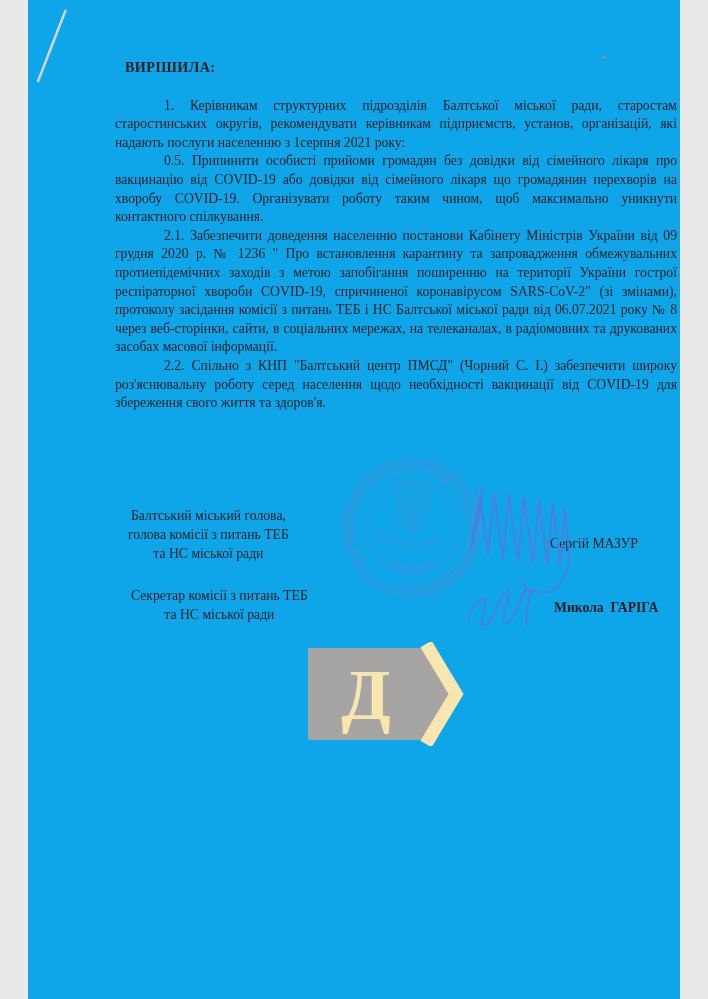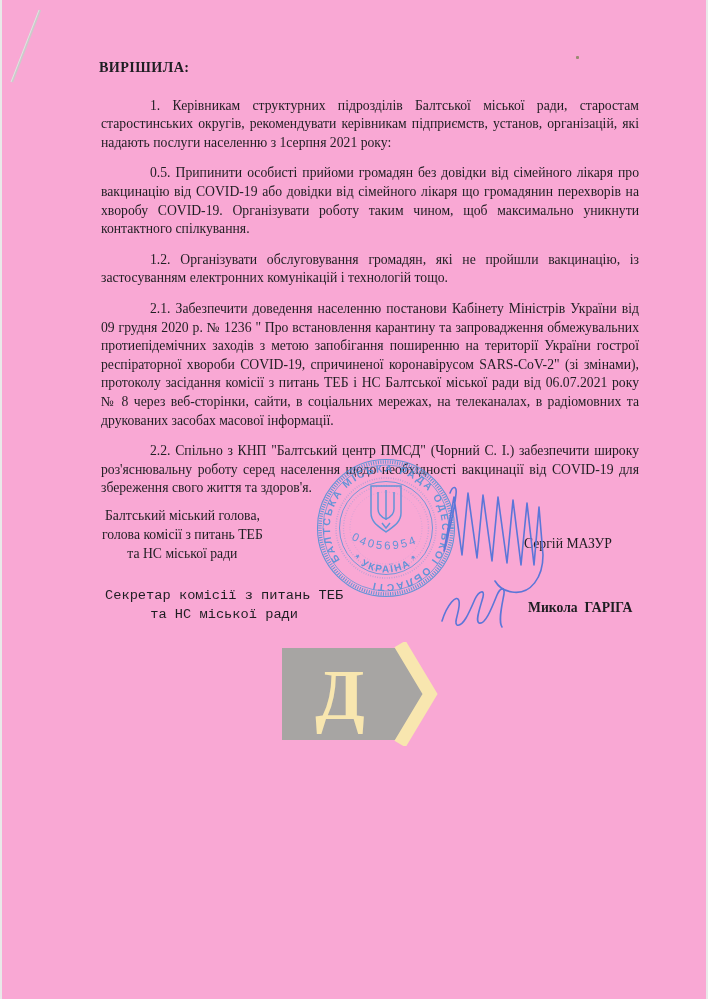--- a/index.html
+++ b/index.html
@@ -1,71 +1,70 @@
 <!DOCTYPE html>
 <html><head>
 <meta charset="utf-8">
 <style>
   html,body{margin:0;padding:0;background:#e9e9e9;}
   .page{
     position:relative;
-    width:704px;height:999px;
+    width:652px;height:999px;
     margin:0 auto;
-    background:#f9a8d4;
+    background:#0ea5e9;
     overflow:hidden;
     font-family:"Liberation Serif", serif;
     color:#1e1e22;
   }
   
   .fold-svg{position:absolute;left:0;top:0;}
   .speck{position:absolute;left:574px;top:56px;width:3px;height:3px;background:#9a8a72;border-radius:1px;}
   
   .body-text{
     position:absolute;left:87px;top:58px;width:562px;
     font-size:13.7px;line-height:18.6px;
     text-align:justify;
   }
   .heading{
     font-size:14.2px;font-weight:bold;letter-spacing:.4px;
     margin:0 0 20px 10px;text-align:left;
   }
-  .para{margin:12px;text-indent:49px;}
+  .para{margin:0;text-indent:49px;}
   .para.gap-before{margin-top:18px;}
   
   .sig-title{
     position:absolute;font-size:13.7px;line-height:19px;
     white-space:pre-line;text-align:center;
   }
   .sig-name{
     position:absolute;font-size:13.7px;white-space:pre;text-align:left;
   }
   .t1{left:100px;top:506px;}
   .n1{left:522px;top:536px;}
-  .t2{left:103px;top:586px;font-family:Liberation Mono, monospace;}
+  .t2{left:103px;top:586px;}
   .n2{left:526px;top:600px;font-weight:bold;}
   .stamp-svg{position:absolute;left:314px;top:458px;opacity:.85;}
   .sign-svg{position:absolute;left:415px;top:455px;}
   .wm-svg{position:absolute;left:278px;top:642px;}
 </style>
 </head>
 <body>
 
 <div class="page">
 
   <svg class="fold-svg" width="60" height="100">
     <line x1="38" y1="10" x2="10" y2="82" stroke="#cbcbca" stroke-width="2.2"></line>
     <line x1="37" y1="10" x2="9" y2="82" stroke="#e3e3e2" stroke-width="1"></line>
   </svg>
   <div class="speck"></div>
 
   <div class="body-text">
     <h1 class="heading"><span>ВИРІШИЛА:</span></h1>
     <p class="para">1. Керівникам структурних підрозділів  Балтської міської ради, старостам старостинських округів, рекомендувати керівникам підприємств, установ, організацій, які надають послуги населенню з 1серпня 2021 року:</p>
     <p class="para">0.5. Припинити особисті прийоми громадян без довідки від сімейного лікаря про вакцинацію від COVID-19 або довідки від сімейного лікаря що громадянин перехворів на хворобу COVID-19. Організувати роботу таким чином, щоб максимально уникнути контактного спілкування.</p>
-    <p class="para">1.2. Організувати обслуговування громадян, які не пройшли вакцинацію, із застосуванням електронних комунікацій і технологій тощо.</p>
     <p class="para">2.1. Забезпечити доведення населенню постанови Кабінету Міністрів України від 09 грудня 2020 р. № 1236 " Про встановлення карантину та запровадження обмежувальних протиепідемічних заходів з метою запобігання поширенню на території України гострої респіраторної хвороби COVID-19, спричиненої коронавірусом SARS-CoV-2" (зі змінами), протоколу засідання комісії з питань ТЕБ і НС Балтської міської ради від 06.07.2021 року № 8 через веб-сторінки, сайти, в соціальних мережах, на телеканалах, в радіомовних та друкованих засобах масової інформації.</p>
     <p class="para">2.2. Спільно з КНП "Балтський центр ПМСД" (Чорний С. І.) забезпечити широку роз'яснювальну роботу серед населення щодо необхідності вакцинації від COVID-19 для збереження свого життя та здоров'я.</p>
   </div>
 
   <div class="sig-title t1">Балтський міський голова,
 голова комісії з питань ТЕБ
 та НС міської ради</div>
   <div class="sig-name n1">Сергій МАЗУР</div>
   <div class="sig-title t2">Секретар комісії  з питань ТЕБ
 та НС міської ради</div>

